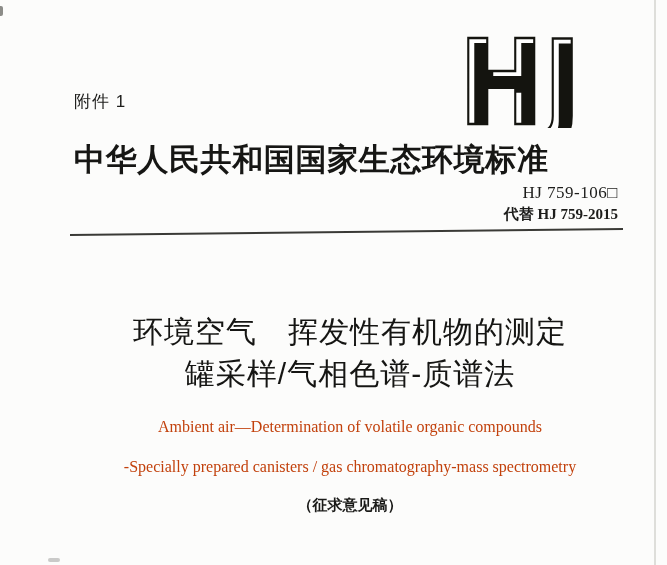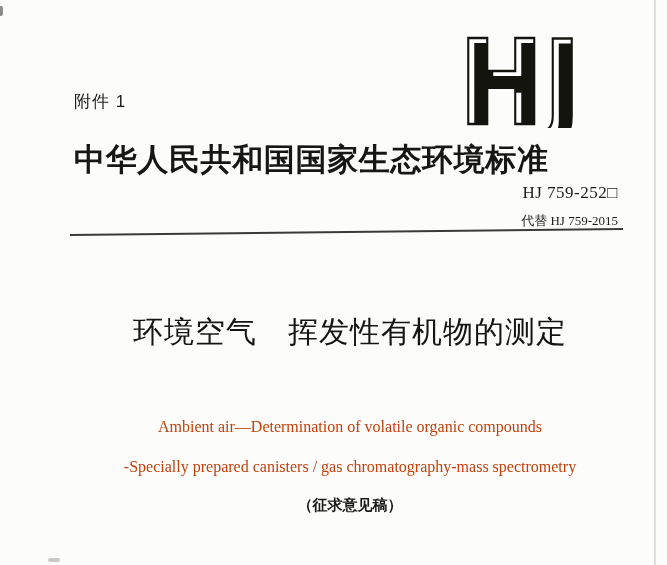--- a/index.html
+++ b/index.html
@@ -41,21 +41,21 @@
     font-family: "Liberation Serif", serif;
     font-weight: 700; font-size: 31px; line-height: 36px;
     color: #161614; white-space: nowrap;
   }
 
   .std-block {
     right: 49px; top: 183px; text-align: right;
     font-family: "Liberation Serif", serif; color: #1d1d1b;
   }
   .std-number { font-size: 17px; line-height: 20px; letter-spacing: .5px; }
-  .std-replaces { font-size: 13px; line-height: 20px; margin-top: 8px; }
+  .std-replaces { font-size: 15px; line-height: 20px; margin-top: 1px; font-weight: bold; }
 
   .head-rule {
     left: 70px; top: 231px; width: 553px; height: 2px;
     background: #3a3a36;
     transform: rotate(-0.6deg);
   }
 
   .centered { left: 36px; width: 628px; text-align: center; }
 
   .title-cn {
@@ -111,26 +111,27 @@
       <span>家</span>
       <span>生</span>
       <span>态</span>
       <span>环</span>
       <span>境</span>
       <span>标</span>
       <span>准</span>
     </div>
 
   <div class="abs std-block">
-    <div class="std-number">HJ 759-252□</div>
+    <div class="std-number">HJ 759-106□</div>
     <div class="std-replaces">代替 HJ 759-2015</div>
   </div>
 
   <div class="abs head-rule"></div>
 
   <div class="abs centered title-cn title-cn-1">环境空气　挥发性有机物的测定</div>
+  <div class="abs centered title-cn title-cn-2">罐采样/气相色谱-质谱法</div>
 
   <div class="abs centered title-en title-en-1">Ambient air—Determination of volatile organic compounds</div>
   <div class="abs centered title-en title-en-2">-Specially prepared canisters / gas chromatography-mass spectrometry</div>
 
   <div class="abs centered draft-note">（征求意见稿）</div>
 
 </div>
 
 </body></html>

